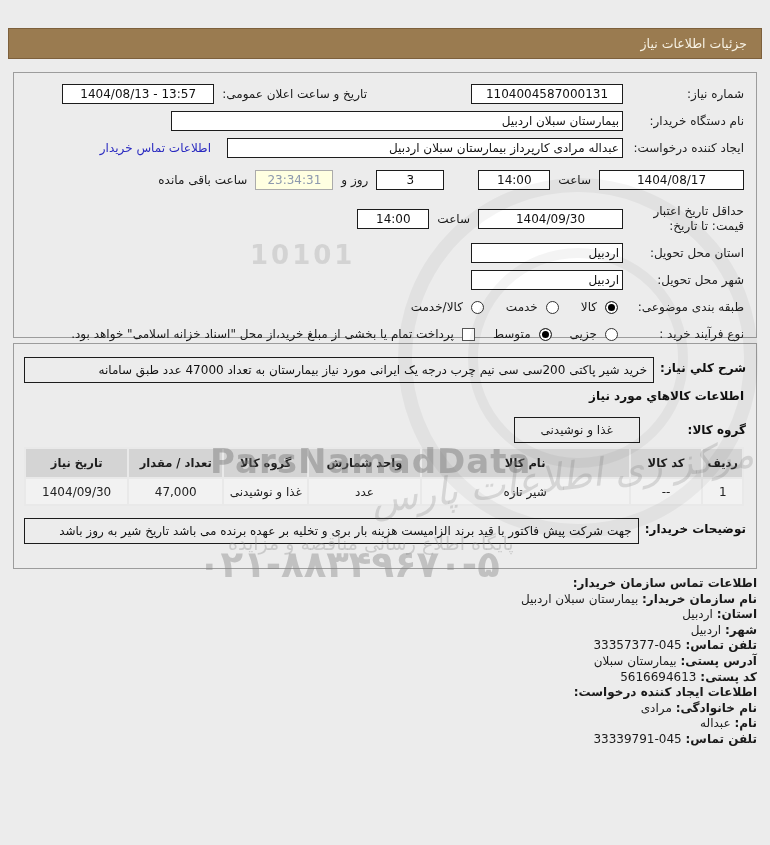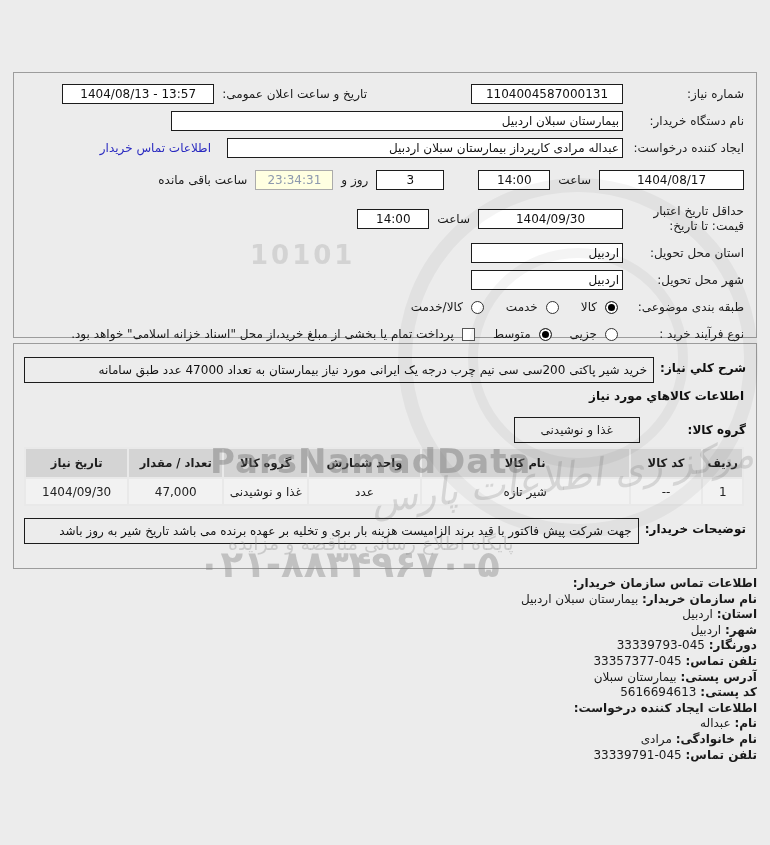--- a/index.html
+++ b/index.html
@@ -79,20 +79,23 @@
 <div id="stage">
 
   <div class="wm wm-circle" style="left:398px; top:178px; width:360px; height:360px;"></div>
   <div class="wm wm-circle" style="left:468px; top:248px; width:220px; height:220px; border-width:10px;"></div>
   <div class="wm wm-digits">10101</div>
   <div class="wm wm-brand">ParsNamadData</div>
   <div class="wm wm-callig">مرکز ری اطلاعات پارس</div>
   <div class="wm wm-slogan">پایگاه اطلاع رسانی مناقصه و مزایده</div>
   <div class="wm wm-phone">۰۲۱-۸۸۳۴۹۶۷۰-۵</div>
 
+  <div class="titlebar">
+    <span>جزئیات اطلاعات نیاز</span>
+  </div>
 
   <div class="box" id="box1">
 
     <div class="frow">
       <div class="flabel">شماره نیاز:</div>
       <div class="inp center" style="width:152px;">
         <span class="num">1104004587000131</span>
       </div>
       <div style="width:88px;"></div>
       <div style="white-space:nowrap;">تاریخ و ساعت اعلان عمومی:</div>
@@ -245,45 +248,41 @@
     </div>
     <div>
       <span class="lbl">استان:</span>
       <span>اردبیل</span>
     </div>
     <div>
       <span class="lbl">شهر:</span>
       <span>اردبیل</span>
     </div>
     <div>
-      <span class="lbl">دورنگار:</span>
-      <span class="num">33339793-045</span>
-    </div>
-    <div>
       <span class="lbl">تلفن تماس:</span>
       <span class="num">33357377-045</span>
     </div>
     <div>
       <span class="lbl">آدرس پستی:</span>
       <span>بیمارستان سبلان</span>
     </div>
     <div>
       <span class="lbl">کد پستی:</span>
       <span class="num">5616694613</span>
     </div>
 
     <div class="hd">اطلاعات ایجاد کننده درخواست:</div>
 
     <div>
+      <span class="lbl">نام خانوادگی:</span>
+      <span>مرادی</span>
+    </div>
+    <div>
       <span class="lbl">نام:</span>
       <span>عبداله</span>
     </div>
     <div>
-      <span class="lbl">نام خانوادگی:</span>
-      <span>مرادی</span>
-    </div>
-    <div>
       <span class="lbl">تلفن تماس:</span>
       <span class="num">33339791-045</span>
     </div>
   </div>
 
 </div>
 
 </body></html>

